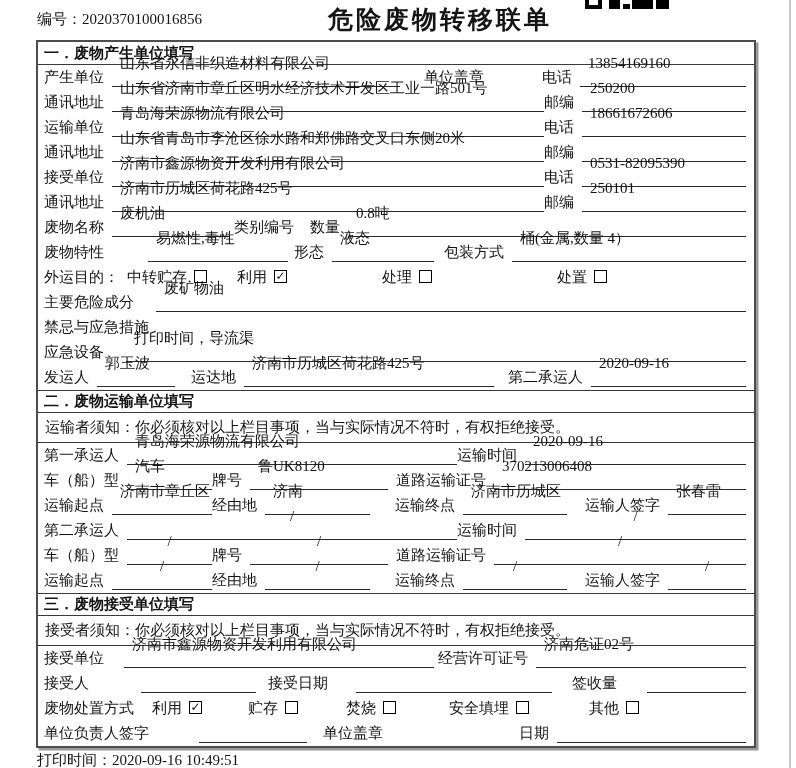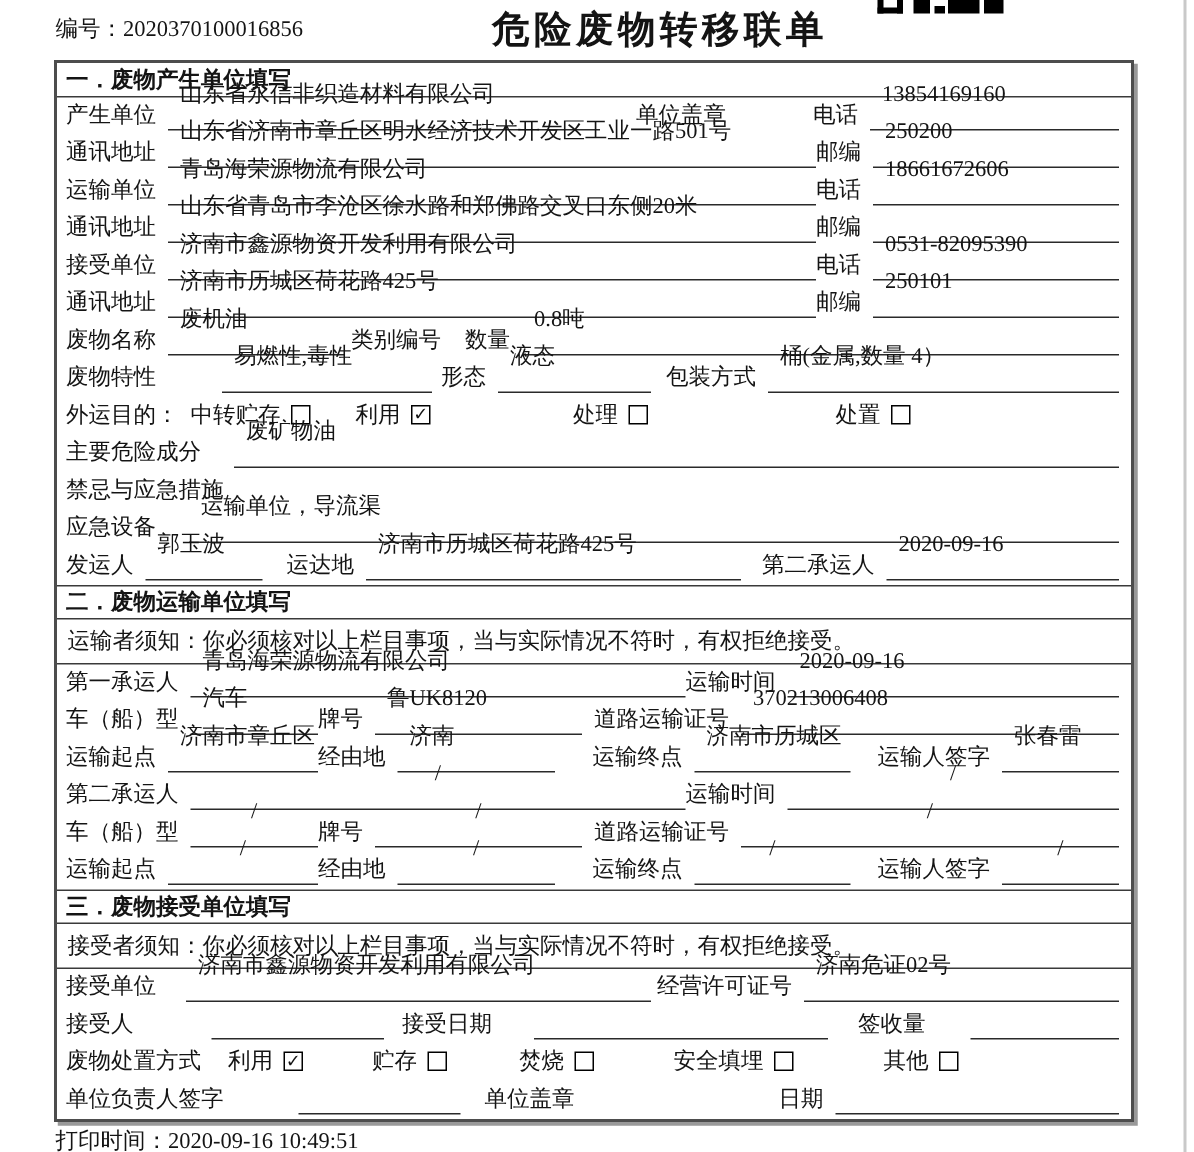--- a/index.html
+++ b/index.html
@@ -165,21 +165,21 @@
       </div><div class="frow">
         <span class="lbl">主要危险成分</span>
         <span class="gap" style="width: 14px;"></span>
         <span class="fld fill">废矿物油</span>
       </div><div class="frow">
         <span class="lbl">禁忌与应急措施</span>
         <span class="gap" style="width: 8px;"></span>
       </div><div class="frow">
         <span class="lbl">应急设备</span>
         <span class="gap" style="width: 14px;"></span>
-        <span class="fld fill">运输单位，导流渠</span>
+        <span class="fld fill">打印时间，导流渠</span>
       </div><div class="frow">
         <span class="lbl">发运人</span>
         <span class="fld" style="width: 78px;">郭玉波</span>
         <span class="gap" style="width: 16px;"></span>
         <span class="lbl">运达地</span>
         <span class="fld" style="width: 250px;">济南市历城区荷花路425号</span>
         <span class="gap" style="width: 14px;"></span>
         <span class="lbl">第二承运人</span>
         <span class="fld fill">2020-09-16</span>
       </div></div>

